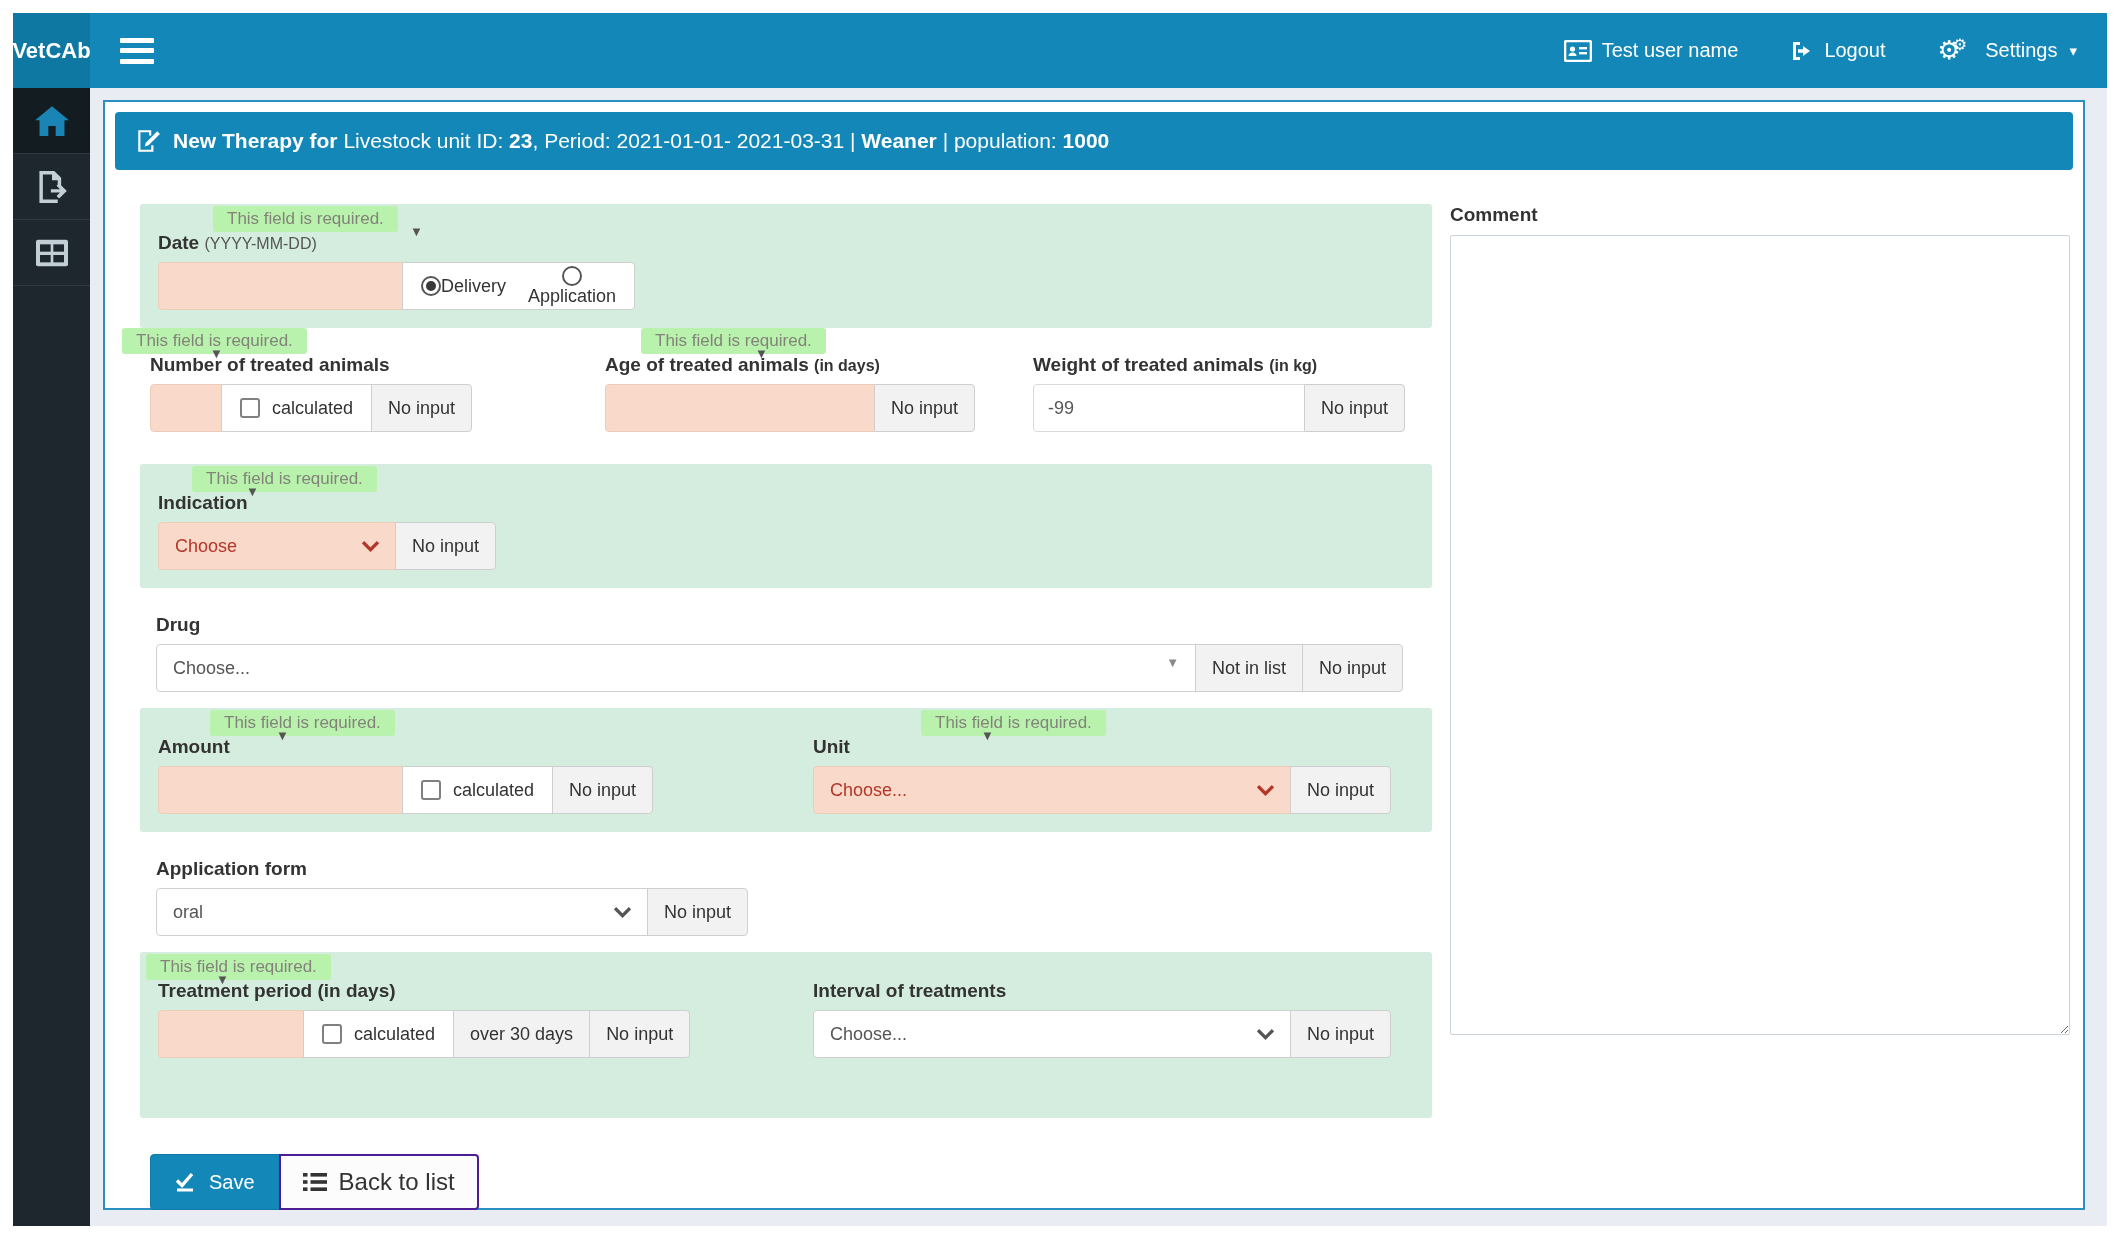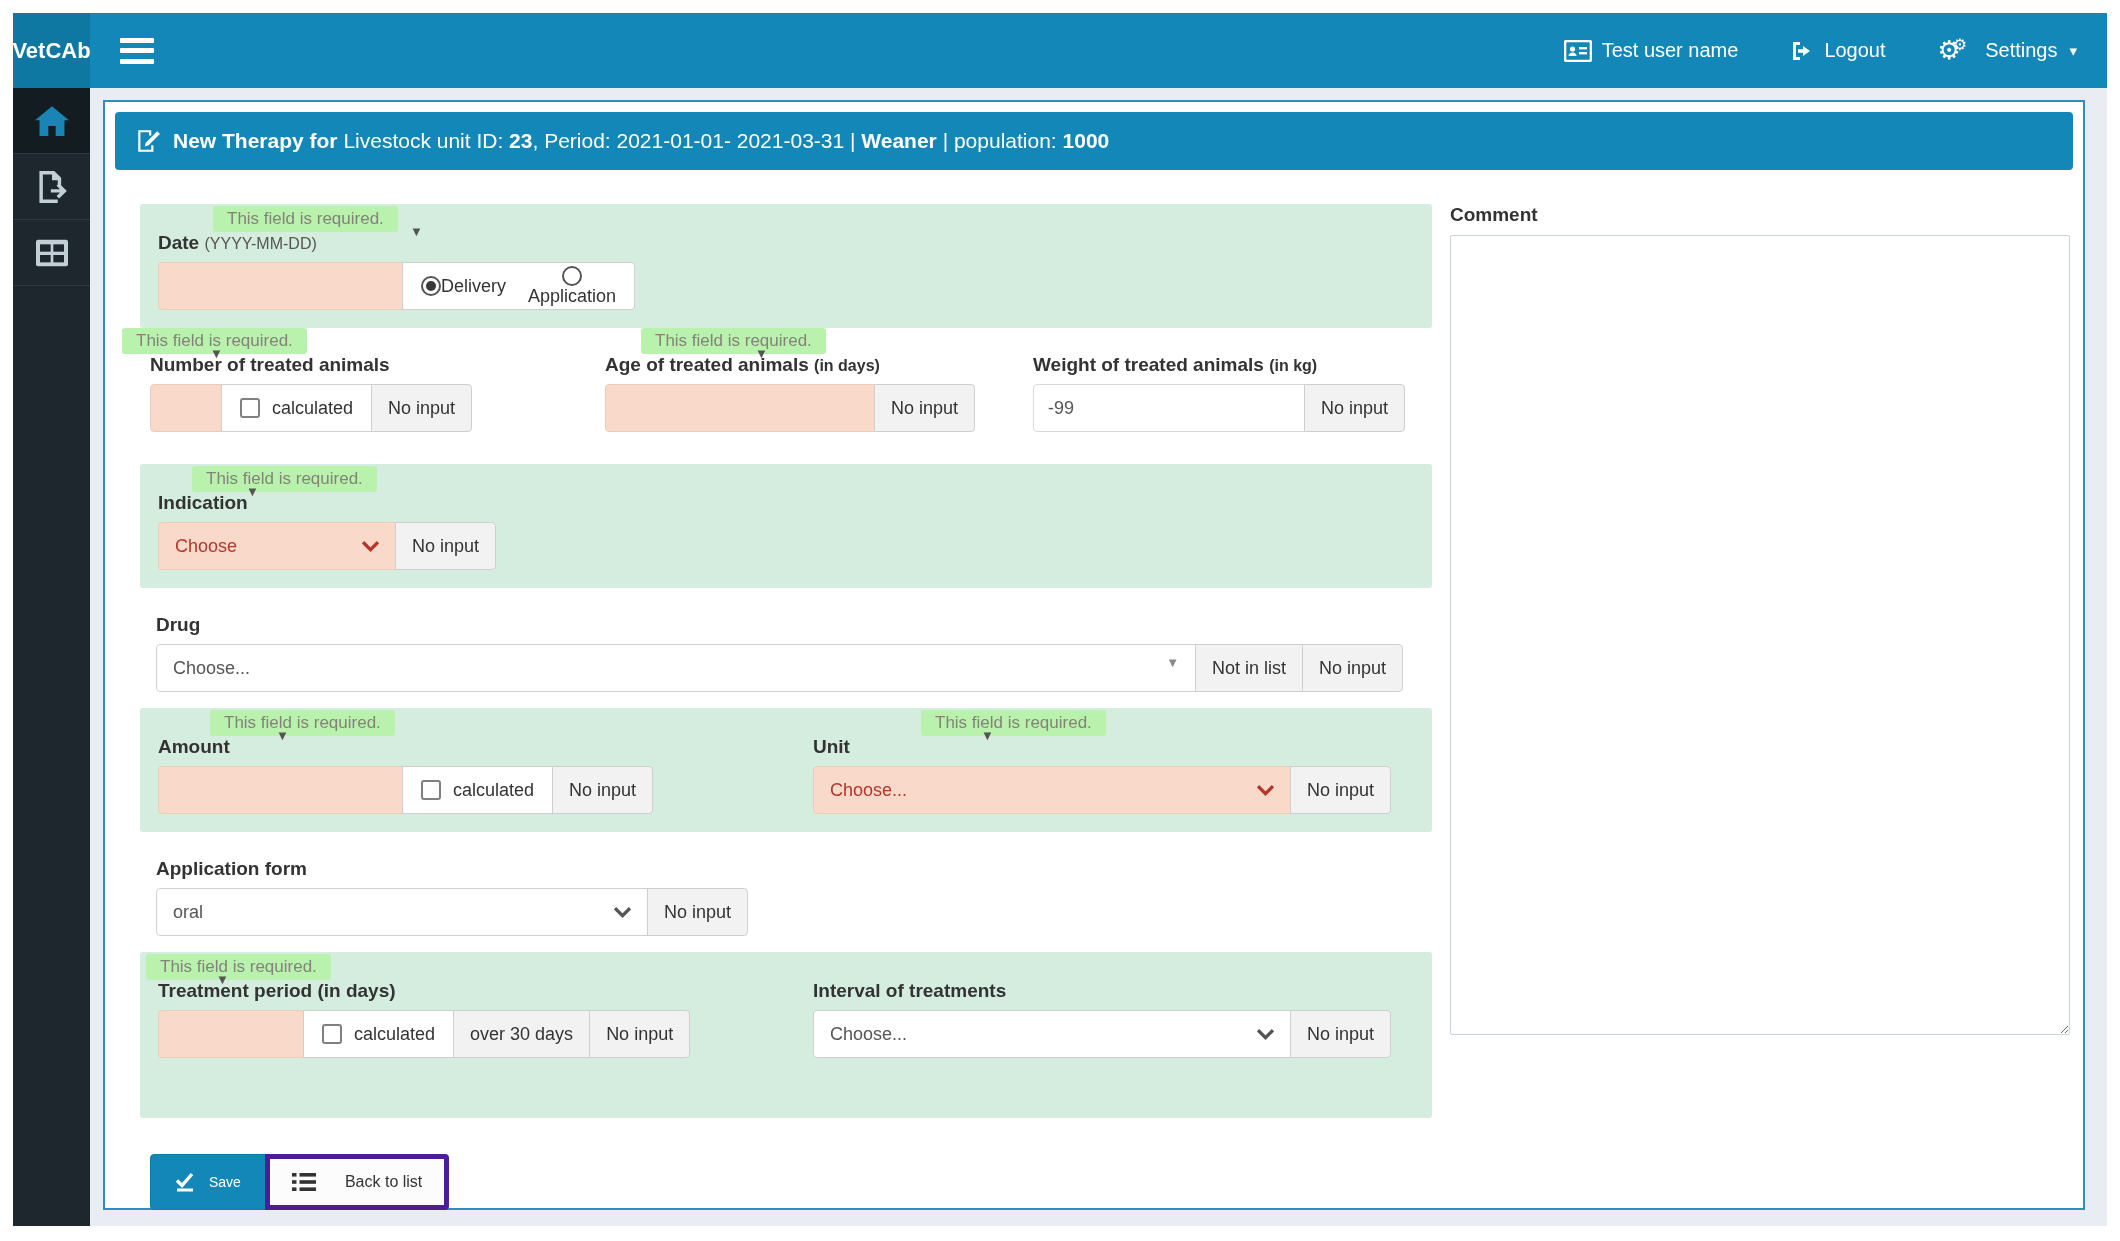--- a/index.html
+++ b/index.html
@@ -88,24 +88,24 @@
   .sel2-caret { color:#8a8a8a; font-size:13px; align-self:flex-start; margin-top:10px; }
 
   
   .comment-label { font-size:19px; font-weight:bold; margin-bottom:9px; }
   .comment-area { width:620px; height:800px; border:1px solid #ccd4dc; border-radius:2px;
     resize:vertical; font-family:"Liberation Sans", sans-serif; font-size:18px; padding:10px; color:#333; outline:none; }
 
   
   .actions { display:flex; margin-top:36px; padding-left:10px; }
   .btn-save { background:#1387b8; border:1px solid #117ba8; color:#fff; height:56px;
-    border-radius:4px 0 0 4px; font-size:14px; display:flex; align-items:center; gap:12px;
+    border-radius:4px 0 0 4px; font-size:20px; display:flex; align-items:center; gap:12px;
     padding:0 24px; cursor:pointer; }
-  .btn-back { background:#fcfcfc; border:5px solid #4c1d95; margin-left:-1px; color:#333; height:56px;
-    border-radius:0 4px 4px 0; font-size:16px; display:flex; align-items:center; gap:29px;
+  .btn-back { background:#fcfcfc; border:2px solid #4c1d95; margin-left:-1px; color:#333; height:56px;
+    border-radius:0 4px 4px 0; font-size:24px; display:flex; align-items:center; gap:12px;
     padding:0 22px; cursor:pointer; }
 </style>
 </head>
 <body>
 
 <div class="app">
 
   <div class="navbar">
     <div class="logo">VetCAb</div>
     <div class="nav-rest">

